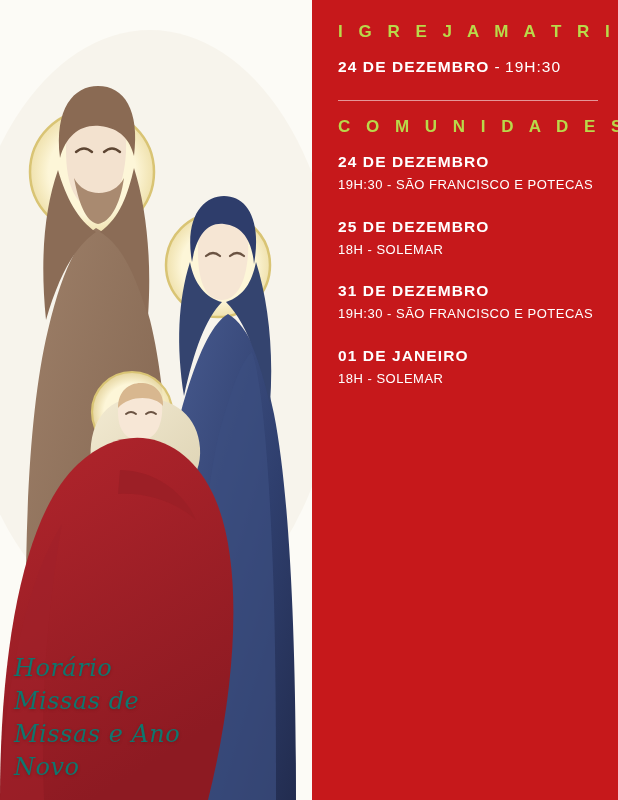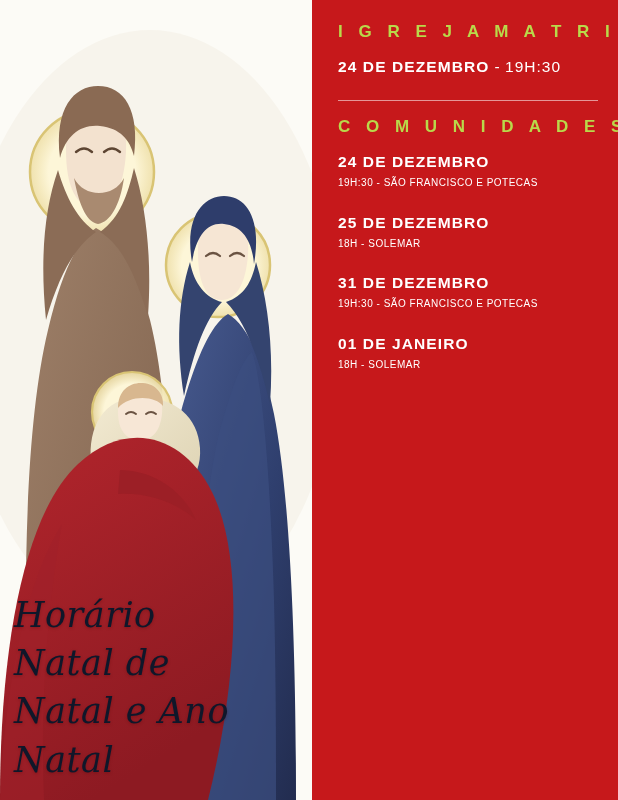--- a/index.html
+++ b/index.html
@@ -36,24 +36,24 @@
     left: 0;
     width: 312px;
     height: 800px;
     display: block;
   }
   .art-title {
     position: absolute;
     left: 14px;
     bottom: 16px;
     width: 280px;
-    color: #0f172a;
+    color: #0f766e;
     font-family: "DejaVu Serif", serif;
     font-style: italic;
-    font-size: 35px;
+    font-size: 24px;
     line-height: 1.38;
     letter-spacing: 0.5px;
     text-shadow: 0 1px 3px rgba(90,10,10,0.35);
     z-index: 5;
   }
   .art-title .line {
     display: block;
     white-space: nowrap;
   }
 
@@ -115,21 +115,21 @@
   }
   .com-date {
     display: block;
     font-weight: bold;
     font-size: 15.5px;
     letter-spacing: 1.1px;
     margin-bottom: 5px;
   }
   .com-detail {
     display: block;
-    font-size: 10px;
+    font-size: 13px;
     letter-spacing: 0.5px;
     line-height: 1.35;
   }
 </style>
 </head>
 <body>
 
 <div class="poster">
 
   <div class="art-panel">
@@ -205,23 +205,23 @@
       <path d="M146 414 q5 -4 10 0" stroke="#6a5342" stroke-width="2" fill="none" stroke-linecap="round"></path>
 
       <path d="M0 800 C0 640 26 512 78 464 C128 418 184 436 212 492 C244 556 238 680 208 800 Z" fill="url(#robeRed)"></path>
       <path d="M0 800 C4 690 26 580 62 524 C48 604 40 700 44 800 Z" fill="#a0202a" opacity="0.55"></path>
 
       <path d="M120 470 C150 470 182 488 196 520 C176 502 146 492 118 494 Z" fill="#9c1f26"></path>
     </svg>
 
     <div class="art-title">
       <span class="line">Horário</span>
-      <span class="line">Natal de</span>
-      <span class="line">Natal e Ano</span>
-      <span class="line">Natal</span>
+      <span class="line">Missas de</span>
+      <span class="line">Missas e Ano</span>
+      <span class="line">Novo</span>
     </div>
   </div>
 
   <div class="info-panel">
 
     <h2 class="section-heading">I G R E J A   M A T R I Z</h2>
 
     <ul class="matriz-list">
       <li class="matriz-item">
         <span class="date">24 DE DEZEMBRO</span>

